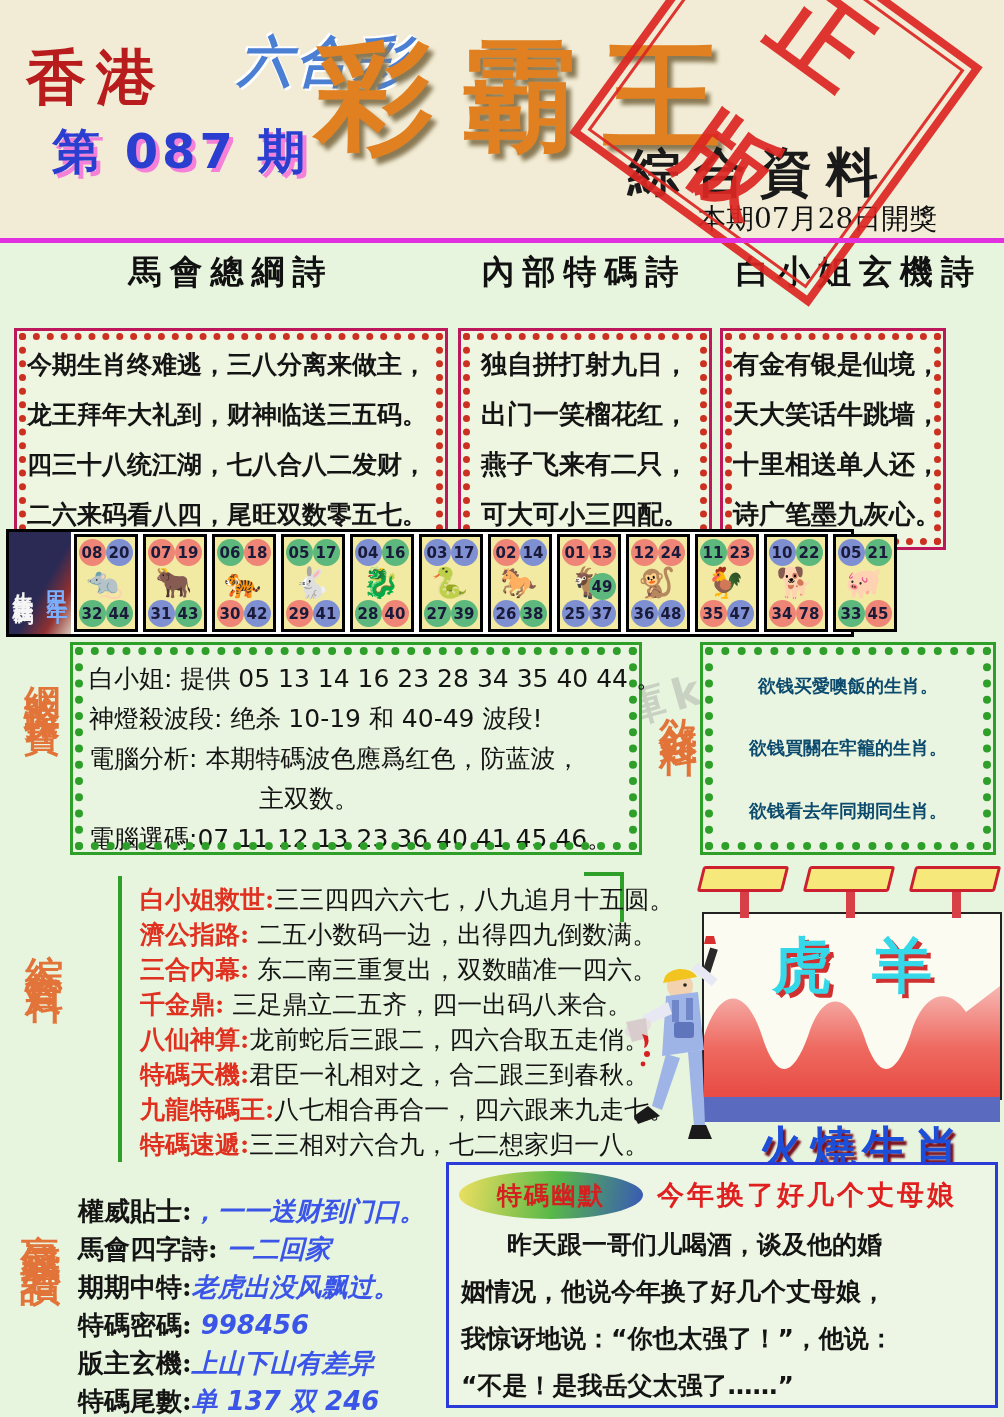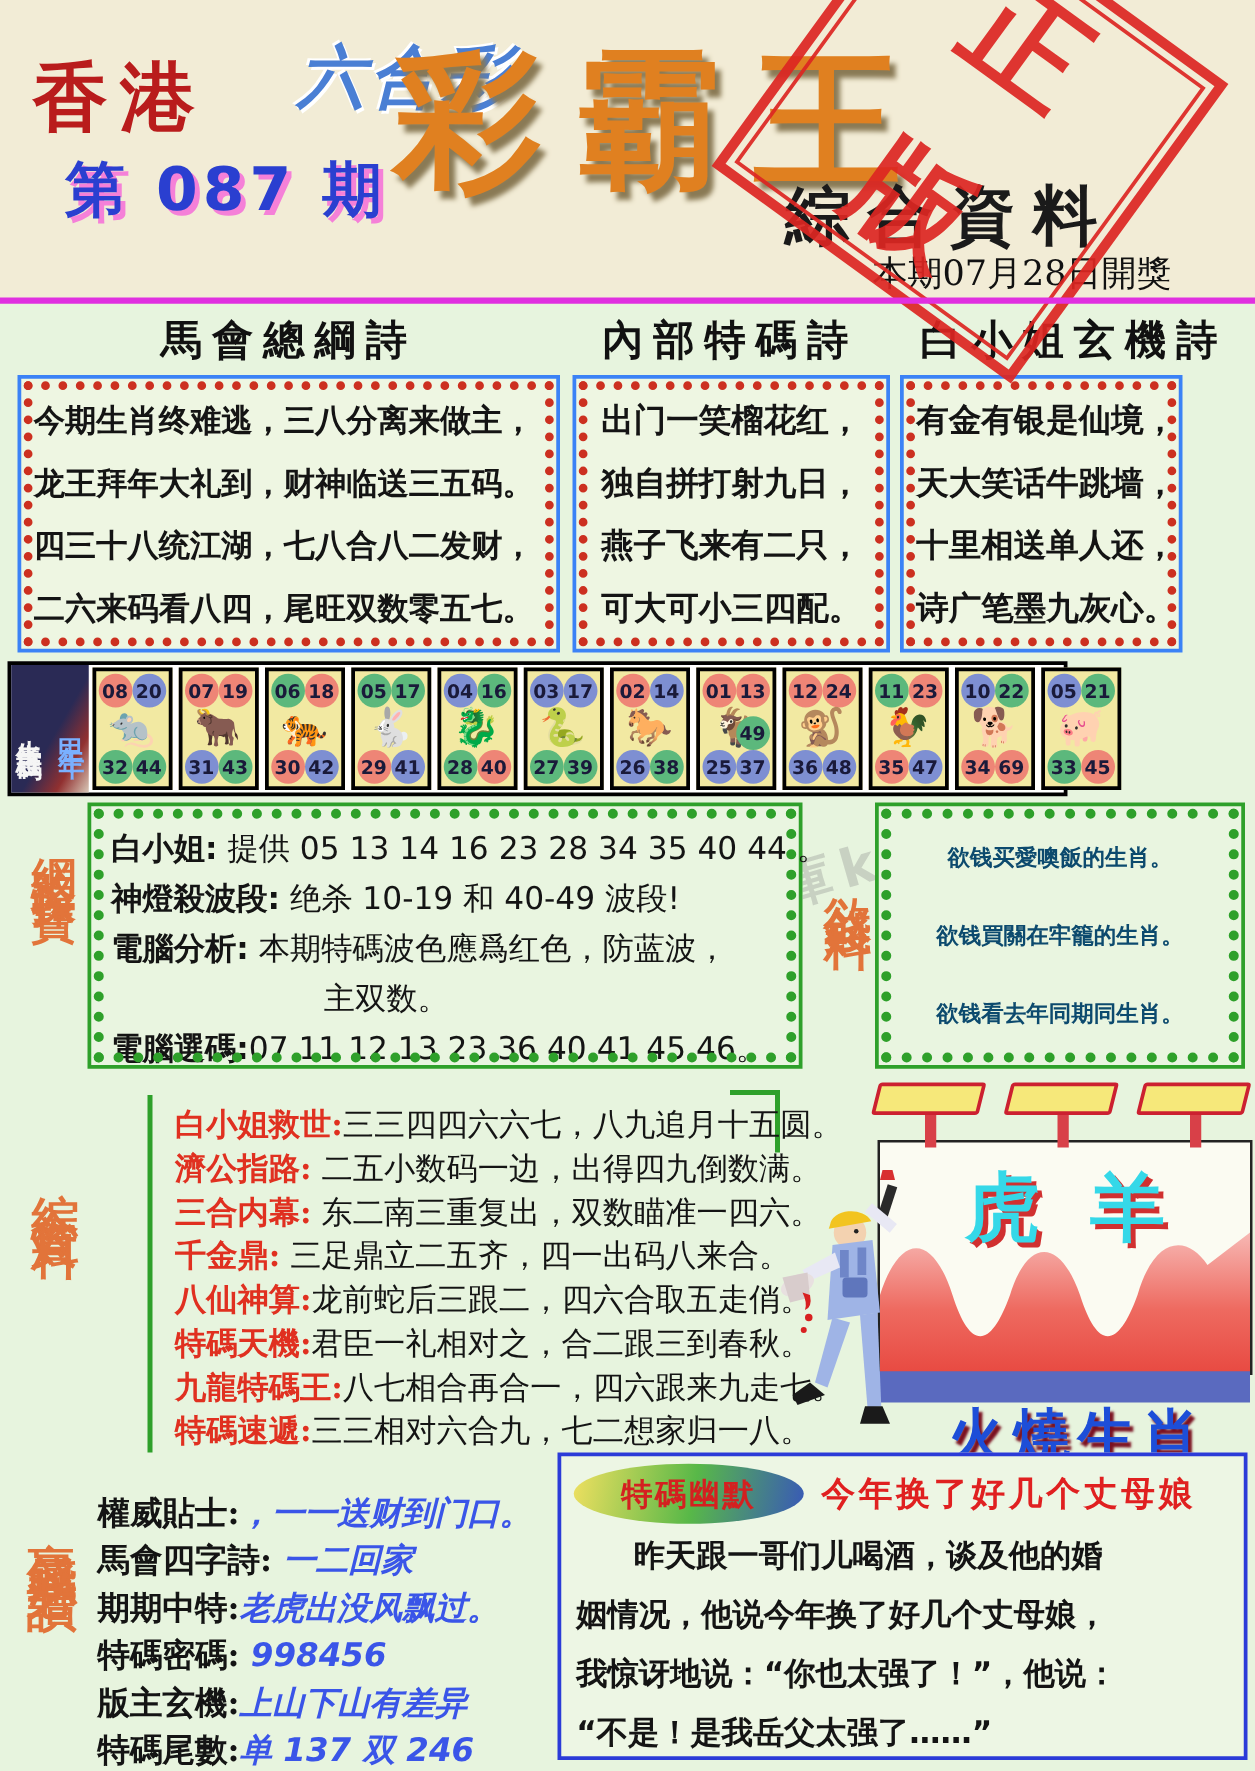--- a/index.html
+++ b/index.html
@@ -15,21 +15,21 @@
   .subtitle{position:absolute;left:628px;top:138px;font-size:52px;font-weight:bold;color:#1a1a1a;letter-spacing:14px;font-family:"DejaVu Serif",serif;z-index:1;}
   .drawinfo{position:absolute;left:698px;top:200px;font-size:28px;color:#111;font-family:"DejaVu Serif",serif;z-index:1;}
   .stamp{position:absolute;left:628px;top:-48px;width:252px;height:252px;transform:rotate(36deg);border:8px solid #dd2622;display:flex;flex-direction:column;align-items:center;justify-content:space-between;padding:14px;opacity:.92;z-index:5;}
   .stamp::before{content:"";position:absolute;inset:5px;border:3px solid #dd2622;}
   .stamp .ch{font-size:95px;font-weight:bold;color:#dd2622;line-height:1;font-family:"DejaVu Serif",serif;}
   .magenta-line{position:absolute;left:0;top:238px;width:1004px;height:5px;background:#e030e0;z-index:6;}
 
   
   .poem-title{position:absolute;top:250px;font-size:33px;font-weight:bold;color:#111;text-align:center;font-family:"DejaVu Serif",serif;letter-spacing:8px;}
   .stampbox{position:relative;}
-  .stampbox.red{border:3px solid #3b82f6;background:#eef6e2;}
+  .stampbox.red{border:3px solid #be185d;background:#eef6e2;margin-top:28px;}
   .stampbox.red::before{content:"";position:absolute;inset:2px;border:7px dotted #cc3020;pointer-events:none;}
   .stampbox.green{border:3px solid #2ea02a;background:#e9f5e0;}
   .stampbox.green::before{content:"";position:absolute;inset:2px;border:8px dotted #2ea02a;pointer-events:none;}
   .poem-box{position:absolute;top:300px;height:222px;display:flex;flex-direction:column;justify-content:space-around;padding:8px 10px;box-sizing:border-box;}
   .poem-box .pl{font-size:25px;font-weight:bold;color:#141414;white-space:nowrap;}
   #poem1{left:14px;width:434px;}
   #poem2{left:458px;width:254px;}
   #poem3{left:720px;width:226px;}
   #poem2 .pl,#poem3 .pl{font-size:26px;text-align:center;}
 
@@ -45,21 +45,21 @@
   .ball[data-c="blue"]{background:#7e8fd2;}
   .ball[data-c="green"]{background:#5cb87c;}
   .cmid{text-align:center;font-size:30px;line-height:30px;}
   .ball.extra{position:absolute;right:2px;top:36px;}
 
   
   .vlabel{writing-mode:vertical-rl;color:#e2743a;font-weight:bold;font-family:"DejaVu Serif",serif;position:absolute;letter-spacing:10px;}
   #explore-label{left:18px;top:658px;font-size:36px;}
   #explore-box{position:absolute;left:70px;top:642px;width:572px;height:213px;box-sizing:border-box;padding:14px 14px 10px 16px;}
   #explore-box .erow{font-size:25px;color:#141414;line-height:40px;white-space:nowrap;}
-  #explore-box .erow b{font-weight:bold;margin-top:29px;}
+  #explore-box .erow b{font-weight:normal;margin-top:29px;}
   #explore-box .erow.indent{padding-left:170px;}
   #wish-label{left:652px;top:688px;font-size:38px;}
   #wish-box{position:absolute;left:700px;top:642px;width:296px;height:213px;box-sizing:border-box;display:flex;flex-direction:column;justify-content:space-around;padding:10px 6px;}
   #wish-box .wl{font-size:18px;font-weight:bold;color:#0c4a6e;text-align:center;white-space:nowrap;}
   .watermark{position:absolute;left:470px;top:650px;width:540px;transform:rotate(-16deg);color:rgba(140,140,140,.34);font-size:42px;font-weight:bold;letter-spacing:8px;z-index:0;pointer-events:none;}
 
   
   #comp-label{left:18px;top:925px;font-size:38px;}
   .comp-line-left{position:absolute;left:118px;top:876px;width:4px;height:286px;background:#2ea02a;}
   .comp-corner{position:absolute;left:584px;top:872px;width:36px;height:46px;border-top:4px solid #2ea02a;border-right:4px solid #2ea02a;}
@@ -118,22 +118,22 @@
   <div class="poem-title" style="left:456px;width:256px;">內部特碼詩</div>
   <div class="poem-title" style="left:718px;width:282px;">白小姐玄機詩</div>
 
   <div id="poem1" class="poem-box stampbox red">
     <div class="pl">今期生肖终难逃，三八分离来做主，</div>
     <div class="pl">龙王拜年大礼到，财神临送三五码。</div>
     <div class="pl">四三十八统江湖，七八合八二发财，</div>
     <div class="pl">二六来码看八四，尾旺双数零五七。</div>
   </div>
   <div id="poem2" class="poem-box stampbox red">
+    <div class="pl">独自拼打射九日，</div>
     <div class="pl">出门一笑榴花红，</div>
-    <div class="pl">独自拼打射九日，</div>
     <div class="pl">燕子飞来有二只，</div>
     <div class="pl">可大可小三四配。</div>
   </div>
   <div id="poem3" class="poem-box stampbox red">
     <div class="pl">有金有银是仙境，</div>
     <div class="pl">天大笑话牛跳墙，</div>
     <div class="pl">十里相送单人还，</div>
     <div class="pl">诗广笔墨九灰心。</div>
   </div>
 
@@ -254,21 +254,21 @@
         </div>
     </div>
     <div class="cell">
       <div class="crow">
           <span class="ball" data-c="blue">10</span>
           <span class="ball" data-c="green">22</span>
         </div>
       <div class="cmid"><span>🐕</span></div>
       <div class="crow">
           <span class="ball" data-c="red">34</span>
-          <span class="ball" data-c="red">69</span>
+          <span class="ball" data-c="red">78</span>
         </div>
     </div>
     <div class="cell">
       <div class="crow">
           <span class="ball" data-c="blue">05</span>
           <span class="ball" data-c="green">21</span>
         </div>
       <div class="cmid"><span>🐖</span></div>
       <div class="crow">
           <span class="ball" data-c="green">33</span>

